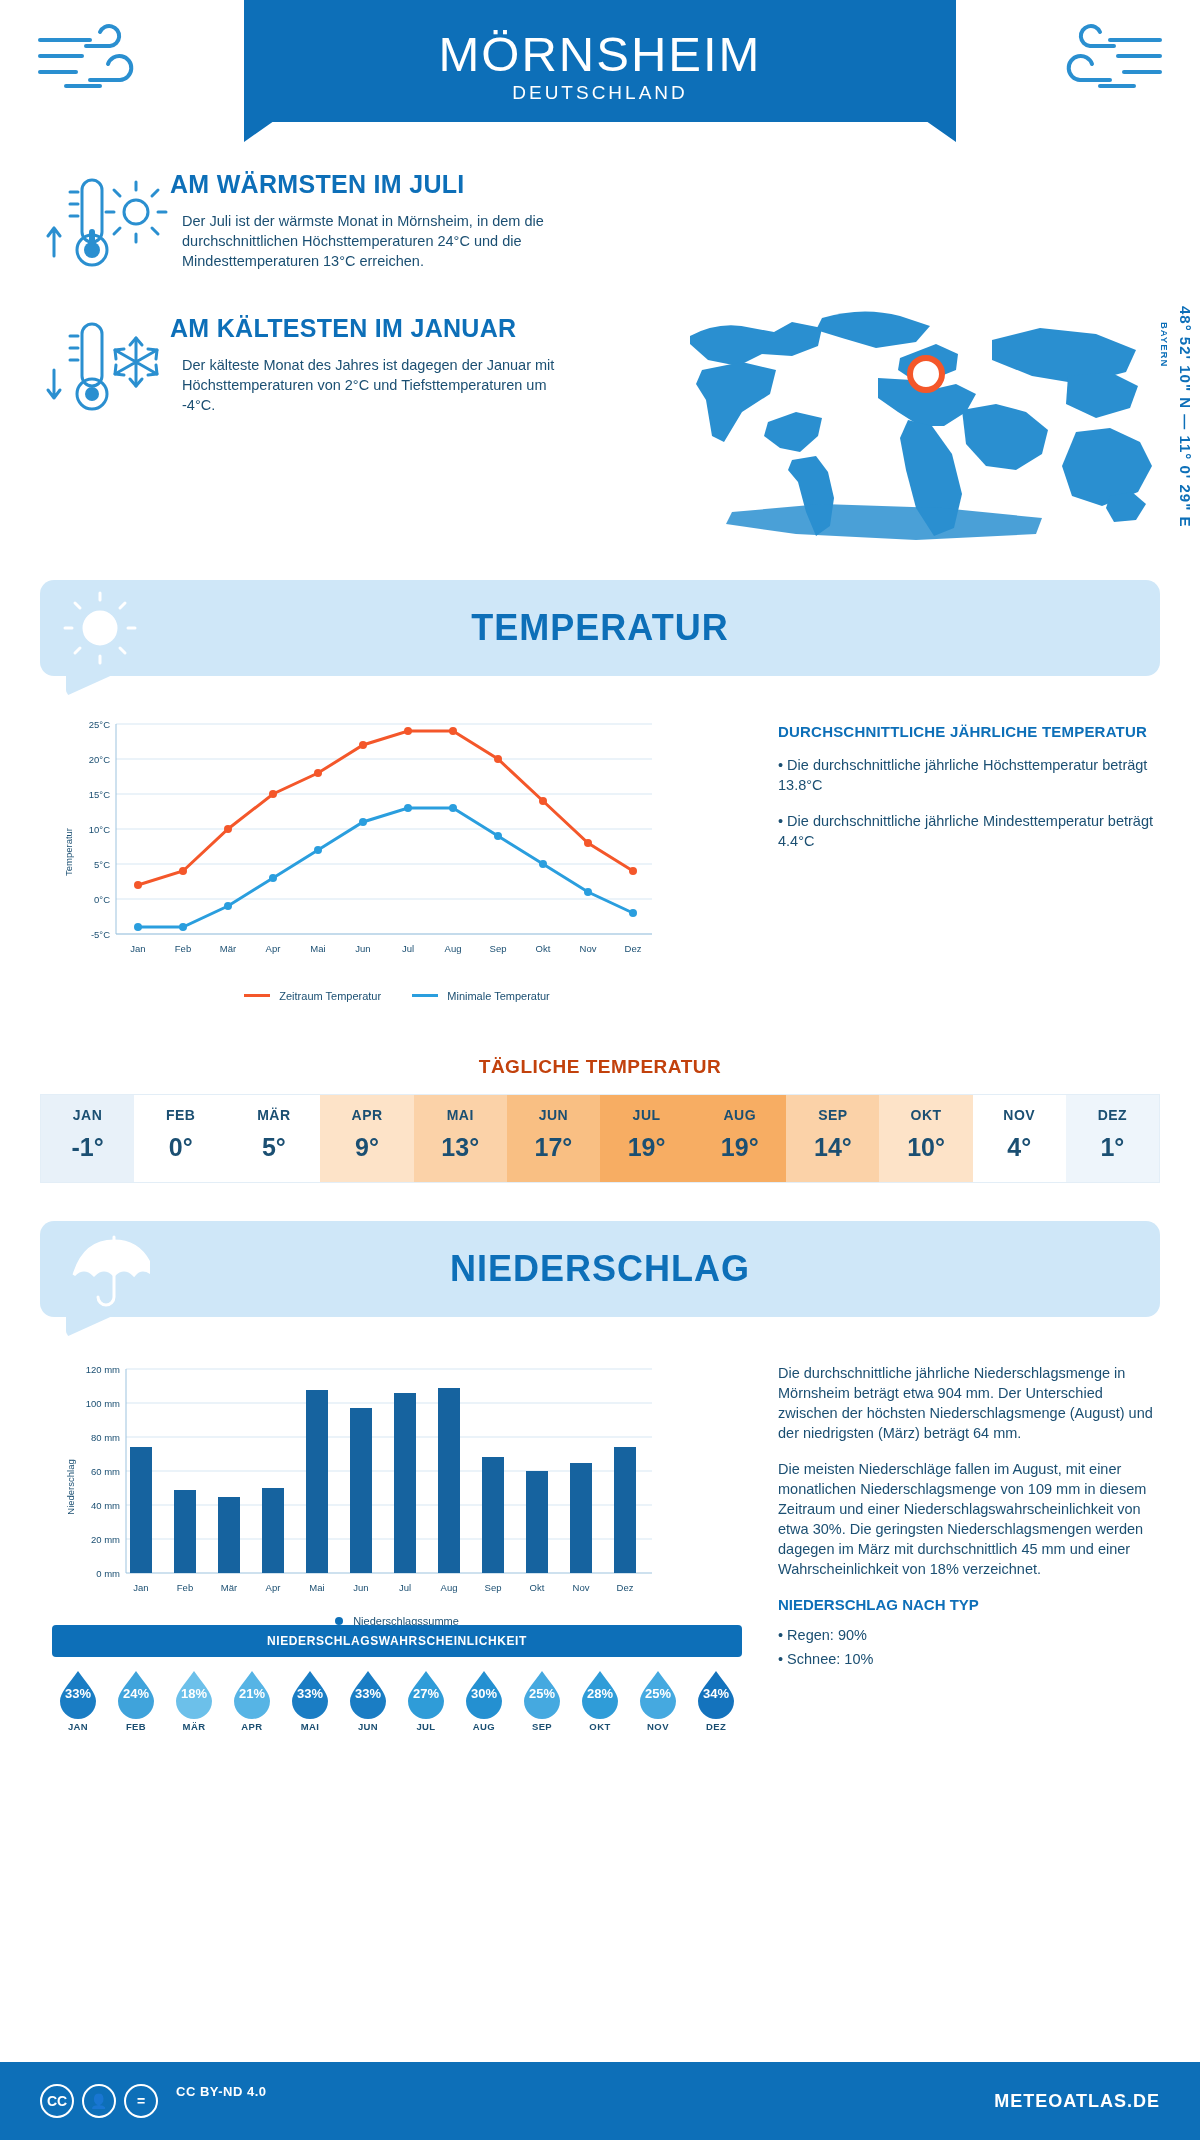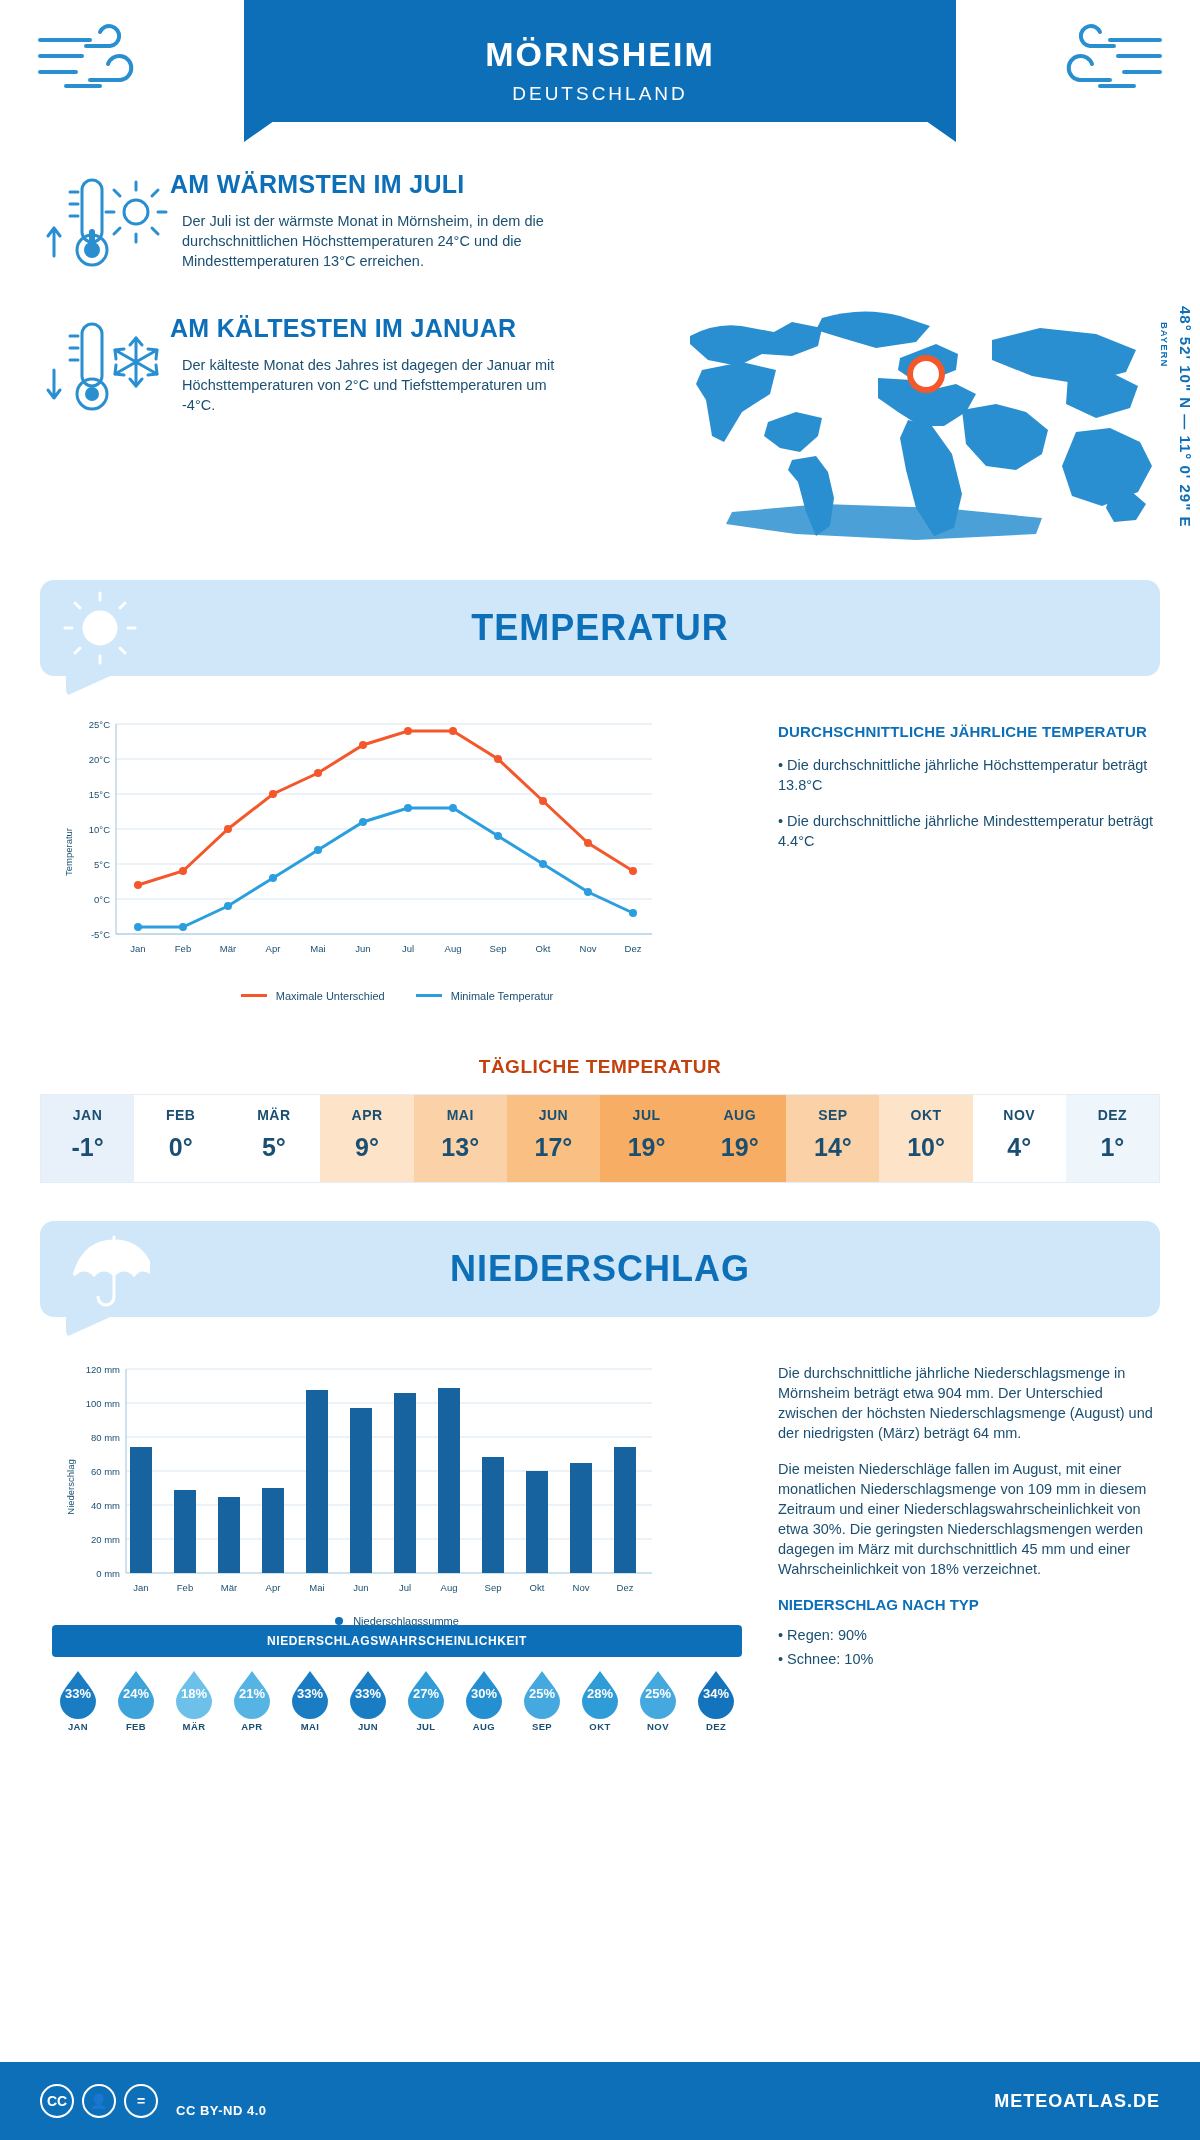--- a/index.html
+++ b/index.html
@@ -28,25 +28,25 @@
   .header-deco.right { right:30px; }
   .title-banner {
     position:absolute;
     left:244px; top:0; width:712px; height:142px;
     background:#0d6fb8;
     clip-path: polygon(0 0, 100% 0, 100% 100%, 96% 86%, 4% 86%, 0 100%);
     text-align:center;
     padding-top:26px;
   }
   .title-banner h1 {
-    margin:9px;
-    font-size:34px;
+    margin:0;
+    font-size:49px;
     letter-spacing:2px;
     color:#ffffff;
-    font-weight:bold;
+    font-weight:normal;
   }
   .title-banner .country {
     margin-top:0;
     font-size:19px;
     letter-spacing:3px;
     color:#ffffff;
   }
 
   
   .summary {
@@ -197,21 +197,21 @@
     letter-spacing:.4px;
   }
 
   
   .footer {
     position:absolute; left:0; bottom:0; width:1200px; height:78px;
     background:#0d6fb8; color:#fff;
     display:flex; align-items:center; justify-content:space-between;
     padding:0 40px;
   }
-  .cc-group { display:flex; align-items:flex-end; }
+  .cc-group { display:flex; align-items:flex-start; }
   .cc-badge {
     width:34px; height:34px; border-radius:50%;
     border:2px solid #fff; color:#fff;
     display:flex; align-items:center; justify-content:center;
     font-size:14px; font-weight:bold; margin-right:8px;
   }
   .cc-text { font-size:13px; font-weight:bold; margin-left:10px; letter-spacing:.5px; }
   .site { font-size:18px; font-weight:bold; letter-spacing:1px; }
 </style>
 </head>
@@ -398,21 +398,21 @@
             <circle cx="401" cy="96" r="4"></circle>
             <circle cx="446" cy="124" r="4"></circle>
           <circle cx="491" cy="152" r="4"></circle>
             <circle cx="536" cy="180" r="4"></circle>
             <circle cx="581" cy="201" r="4"></circle>
         </g>
       </svg>
       <div class="legend-row">
         <span class="legend-item">
           <span class="legend-swatch" style="background:#f4572a"></span>
-          <span>Maximale Unterschied</span>
+          <span>Zeitraum Temperatur</span>
         </span>
         <span class="legend-item">
           <span class="legend-swatch" style="background:#2a9ede"></span>
           <span>Minimale Temperatur</span>
         </span>
       </div>
     </div>
 
     <div class="temp-side">
       <h3>DURCHSCHNITTLICHE JÄHRLICHE TEMPERATUR</h3>

